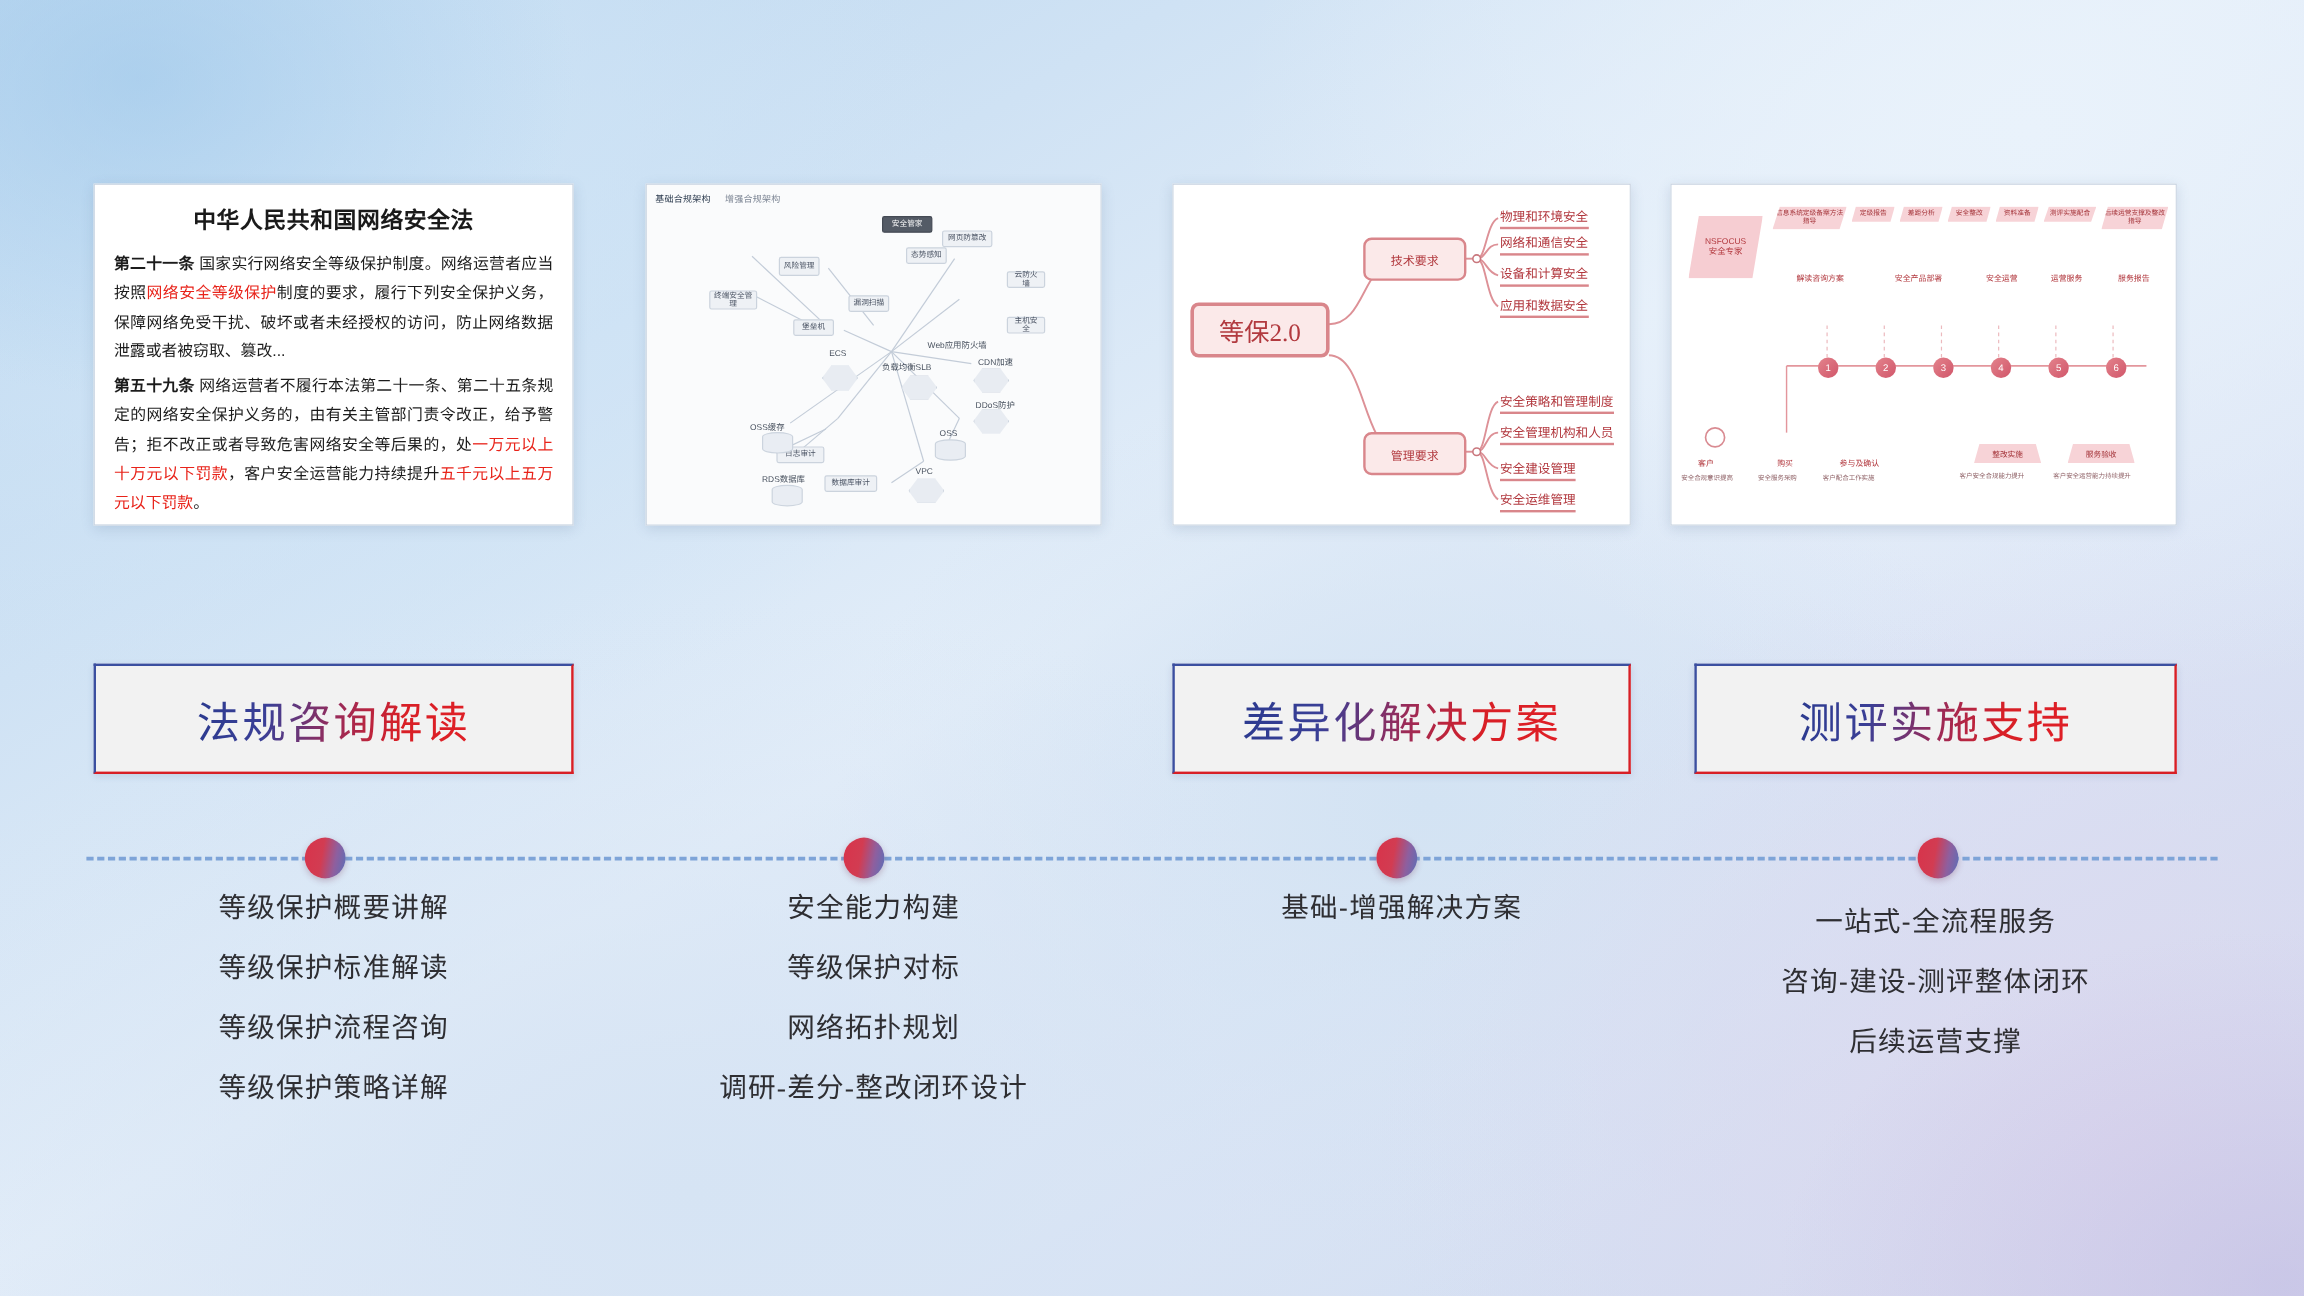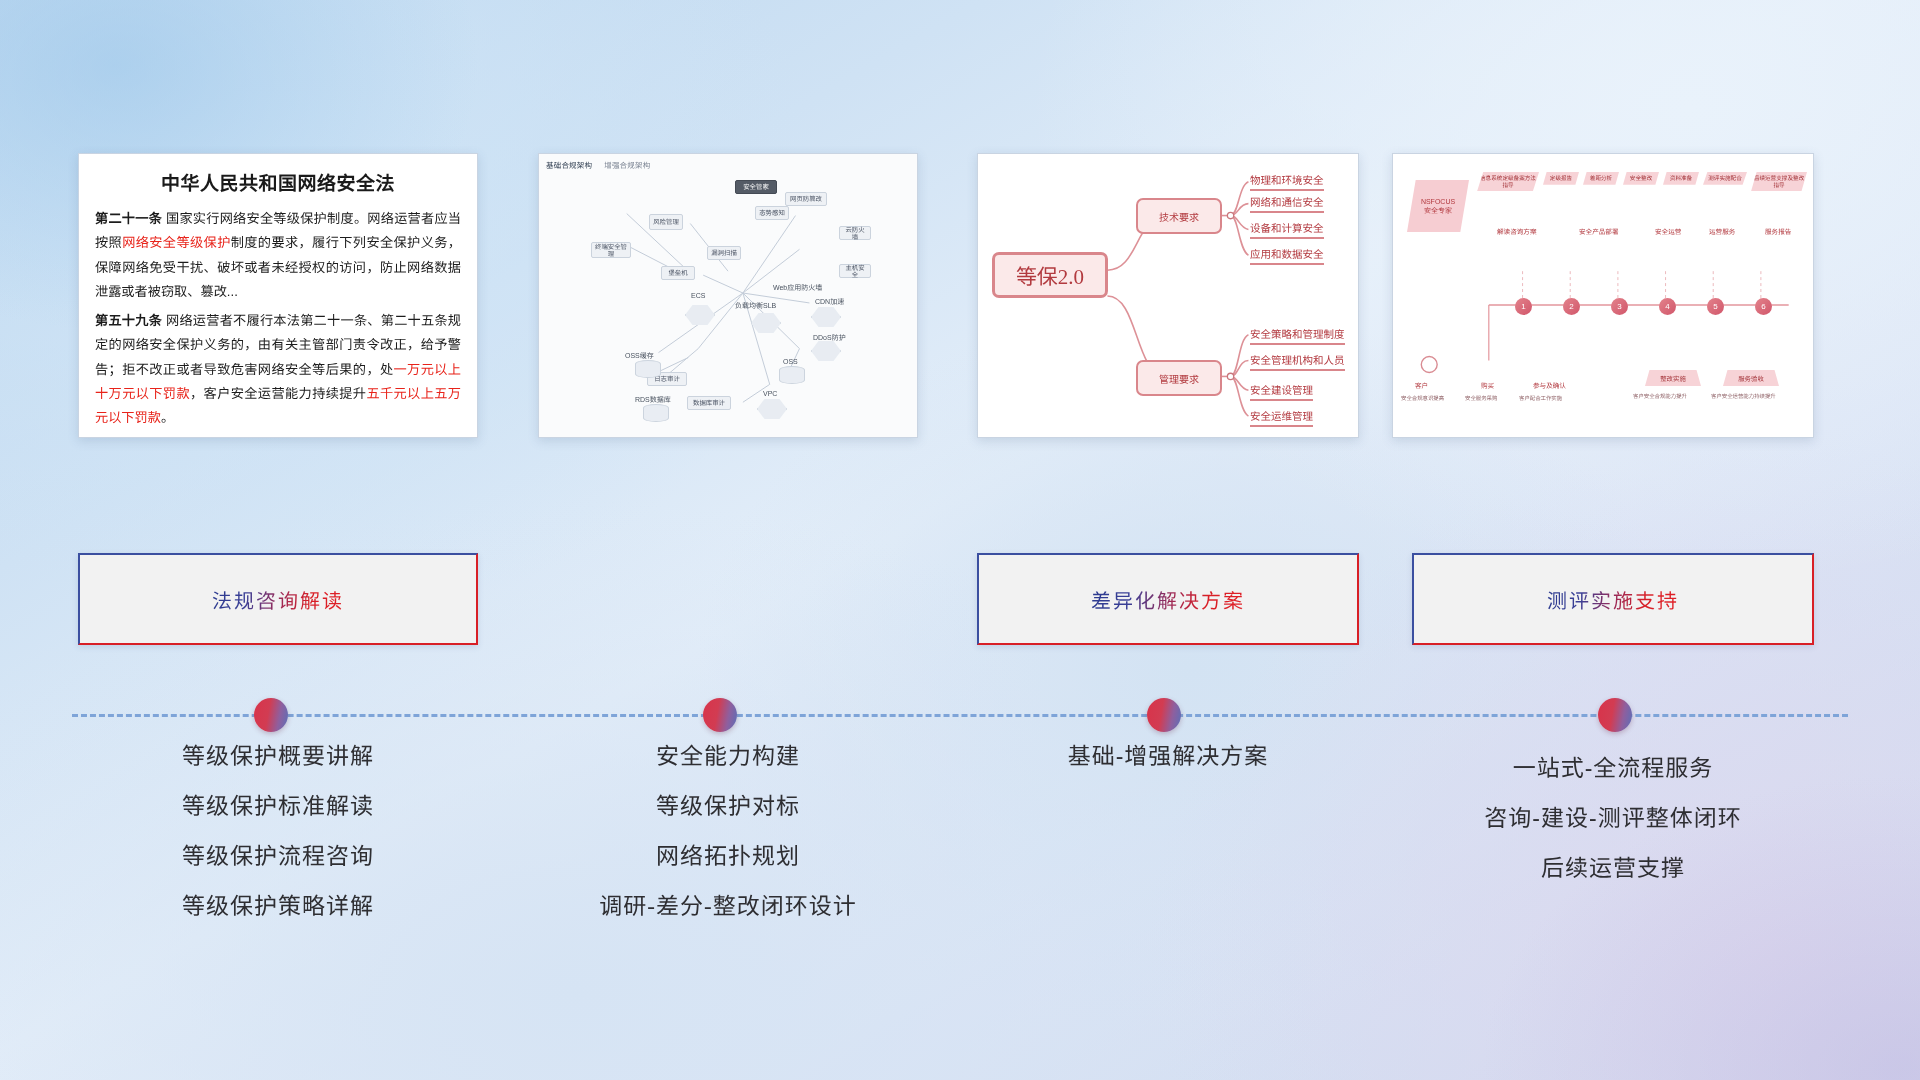--- a/index.html
+++ b/index.html
@@ -131,21 +131,21 @@
   .head-box {
     position: absolute; top: 0; height: 92px;
     background: #f2f2f2;
     border: 2px solid #d81f26;
     border-top-color: #3b4fa0;
     border-left-color: #3b4fa0;
     display: flex; align-items: center; justify-content: center;
     box-shadow: 0 2px 6px rgba(60,80,130,.14);
   }
   .head-box span {
-    font-size: 20px; font-weight: 500; letter-spacing: 2px;
+    font-size: 36px; font-weight: 500; letter-spacing: 2px;
     background: linear-gradient(100deg, #2b3a8f 0%, #3a3f96 26%, #9d2a56 52%, #d81f26 74%, #e01f26 100%);
     -webkit-background-clip: text; background-clip: text; color: transparent;
   }
   .hb1 { left: 78px;   width: 400px; }
   .hb2 { left: 538px;  width: 380px; }
   .hb3 { left: 977px;  width: 382px; }
   .hb4 { left: 1412px; width: 402px; }
 
   
   .timeline { position: absolute; top: 693px; left: 0; width: 1920px; height: 44px; }

